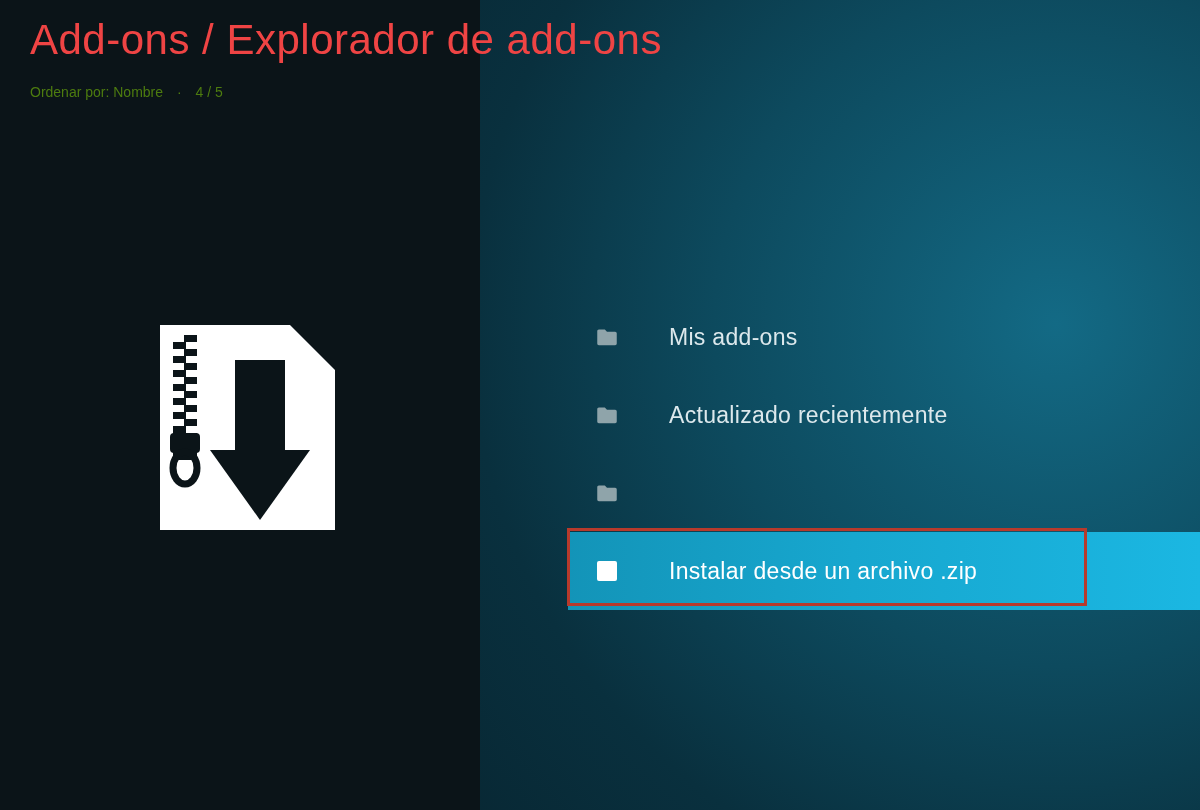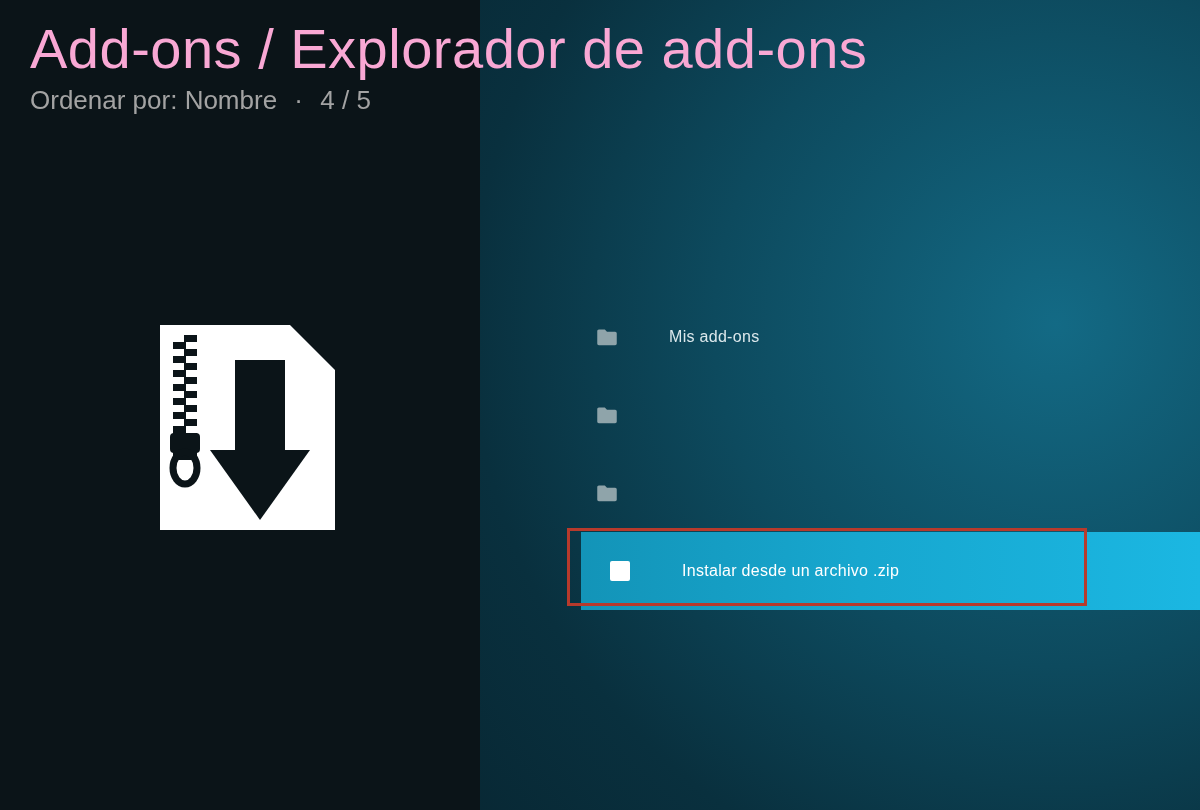--- a/index.html
+++ b/index.html
@@ -23,30 +23,30 @@
     width: 480px;
     background: #0b1418;
   }
   .header {
     position: absolute;
     top: 16px;
     left: 30px;
     z-index: 5;
   }
   .breadcrumb {
-    font-size: 56px;
+    font-size: 42px;
     font-weight: 300;
     letter-spacing: 0.5px;
-    color: #f9a8d4;
+    color: #ef4444;
   }
   .sortline {
-    margin-top: 4px;
-    font-size: 26px;
-    font-weight: 300;
-    color: #a3a3a3;
+    margin-top: 20px;
+    font-size: 14px;
+    font-weight: 300;
+    color: #4d7c0f;
   }
   .sortline .dot { margin: 0 10px; }
   .left-pane {
     position: absolute;
     top: 0; left: 0;
     width: 480px;
     height: 810px;
     display: flex;
     align-items: center;
     justify-content: center;
@@ -74,28 +74,27 @@
   .menu-item .icon {
     width: 28px;
     height: 28px;
     display: flex;
     align-items: center;
     justify-content: center;
     margin-right: 48px;
     flex-shrink: 0;
   }
   .menu-item .label {
-    font-size: 16px;
+    font-size: 23px;
     font-weight: 300;
     color: #dce8ec;
     letter-spacing: 0.3px;
   }
   .menu-item.selected {
     background: linear-gradient(to right, #1394b8 0%, #17a7cf 45%, #1bb7e2 100%);
-    margin-left: 13px;
   }
   .menu-item.selected .label {
     color: #ffffff;
   }
   .highlight-box {
     position: absolute;
     border: 3px solid #b73a2c;
     pointer-events: none;
     z-index: 10;
   }
@@ -180,20 +179,21 @@
     </span>
     <span class="label">Mis add-ons</span>
   </div>
 
   <div class="menu-item">
     <span class="icon">
       <svg viewBox="0 0 24 24" width="26" height="26">
           <path class="folder-svg" d="M3 6.5C3 5.67 3.67 5 4.5 5H10l2 2.2h7.5c.83 0 1.5.67 1.5 1.5V18c0 .83-.67 1.5-1.5 1.5h-15C3.67 19.5 3 18.83 3 18V6.5z"></path>
         </svg>
     </span>
+    <span class="label">Actualizado recientemente</span>
   </div>
 
   <div class="menu-item">
     <span class="icon">
       <svg viewBox="0 0 24 24" width="26" height="26">
           <path class="folder-svg" d="M3 6.5C3 5.67 3.67 5 4.5 5H10l2 2.2h7.5c.83 0 1.5.67 1.5 1.5V18c0 .83-.67 1.5-1.5 1.5h-15C3.67 19.5 3 18.83 3 18V6.5z"></path>
         </svg>
     </span>
   </div>
 

